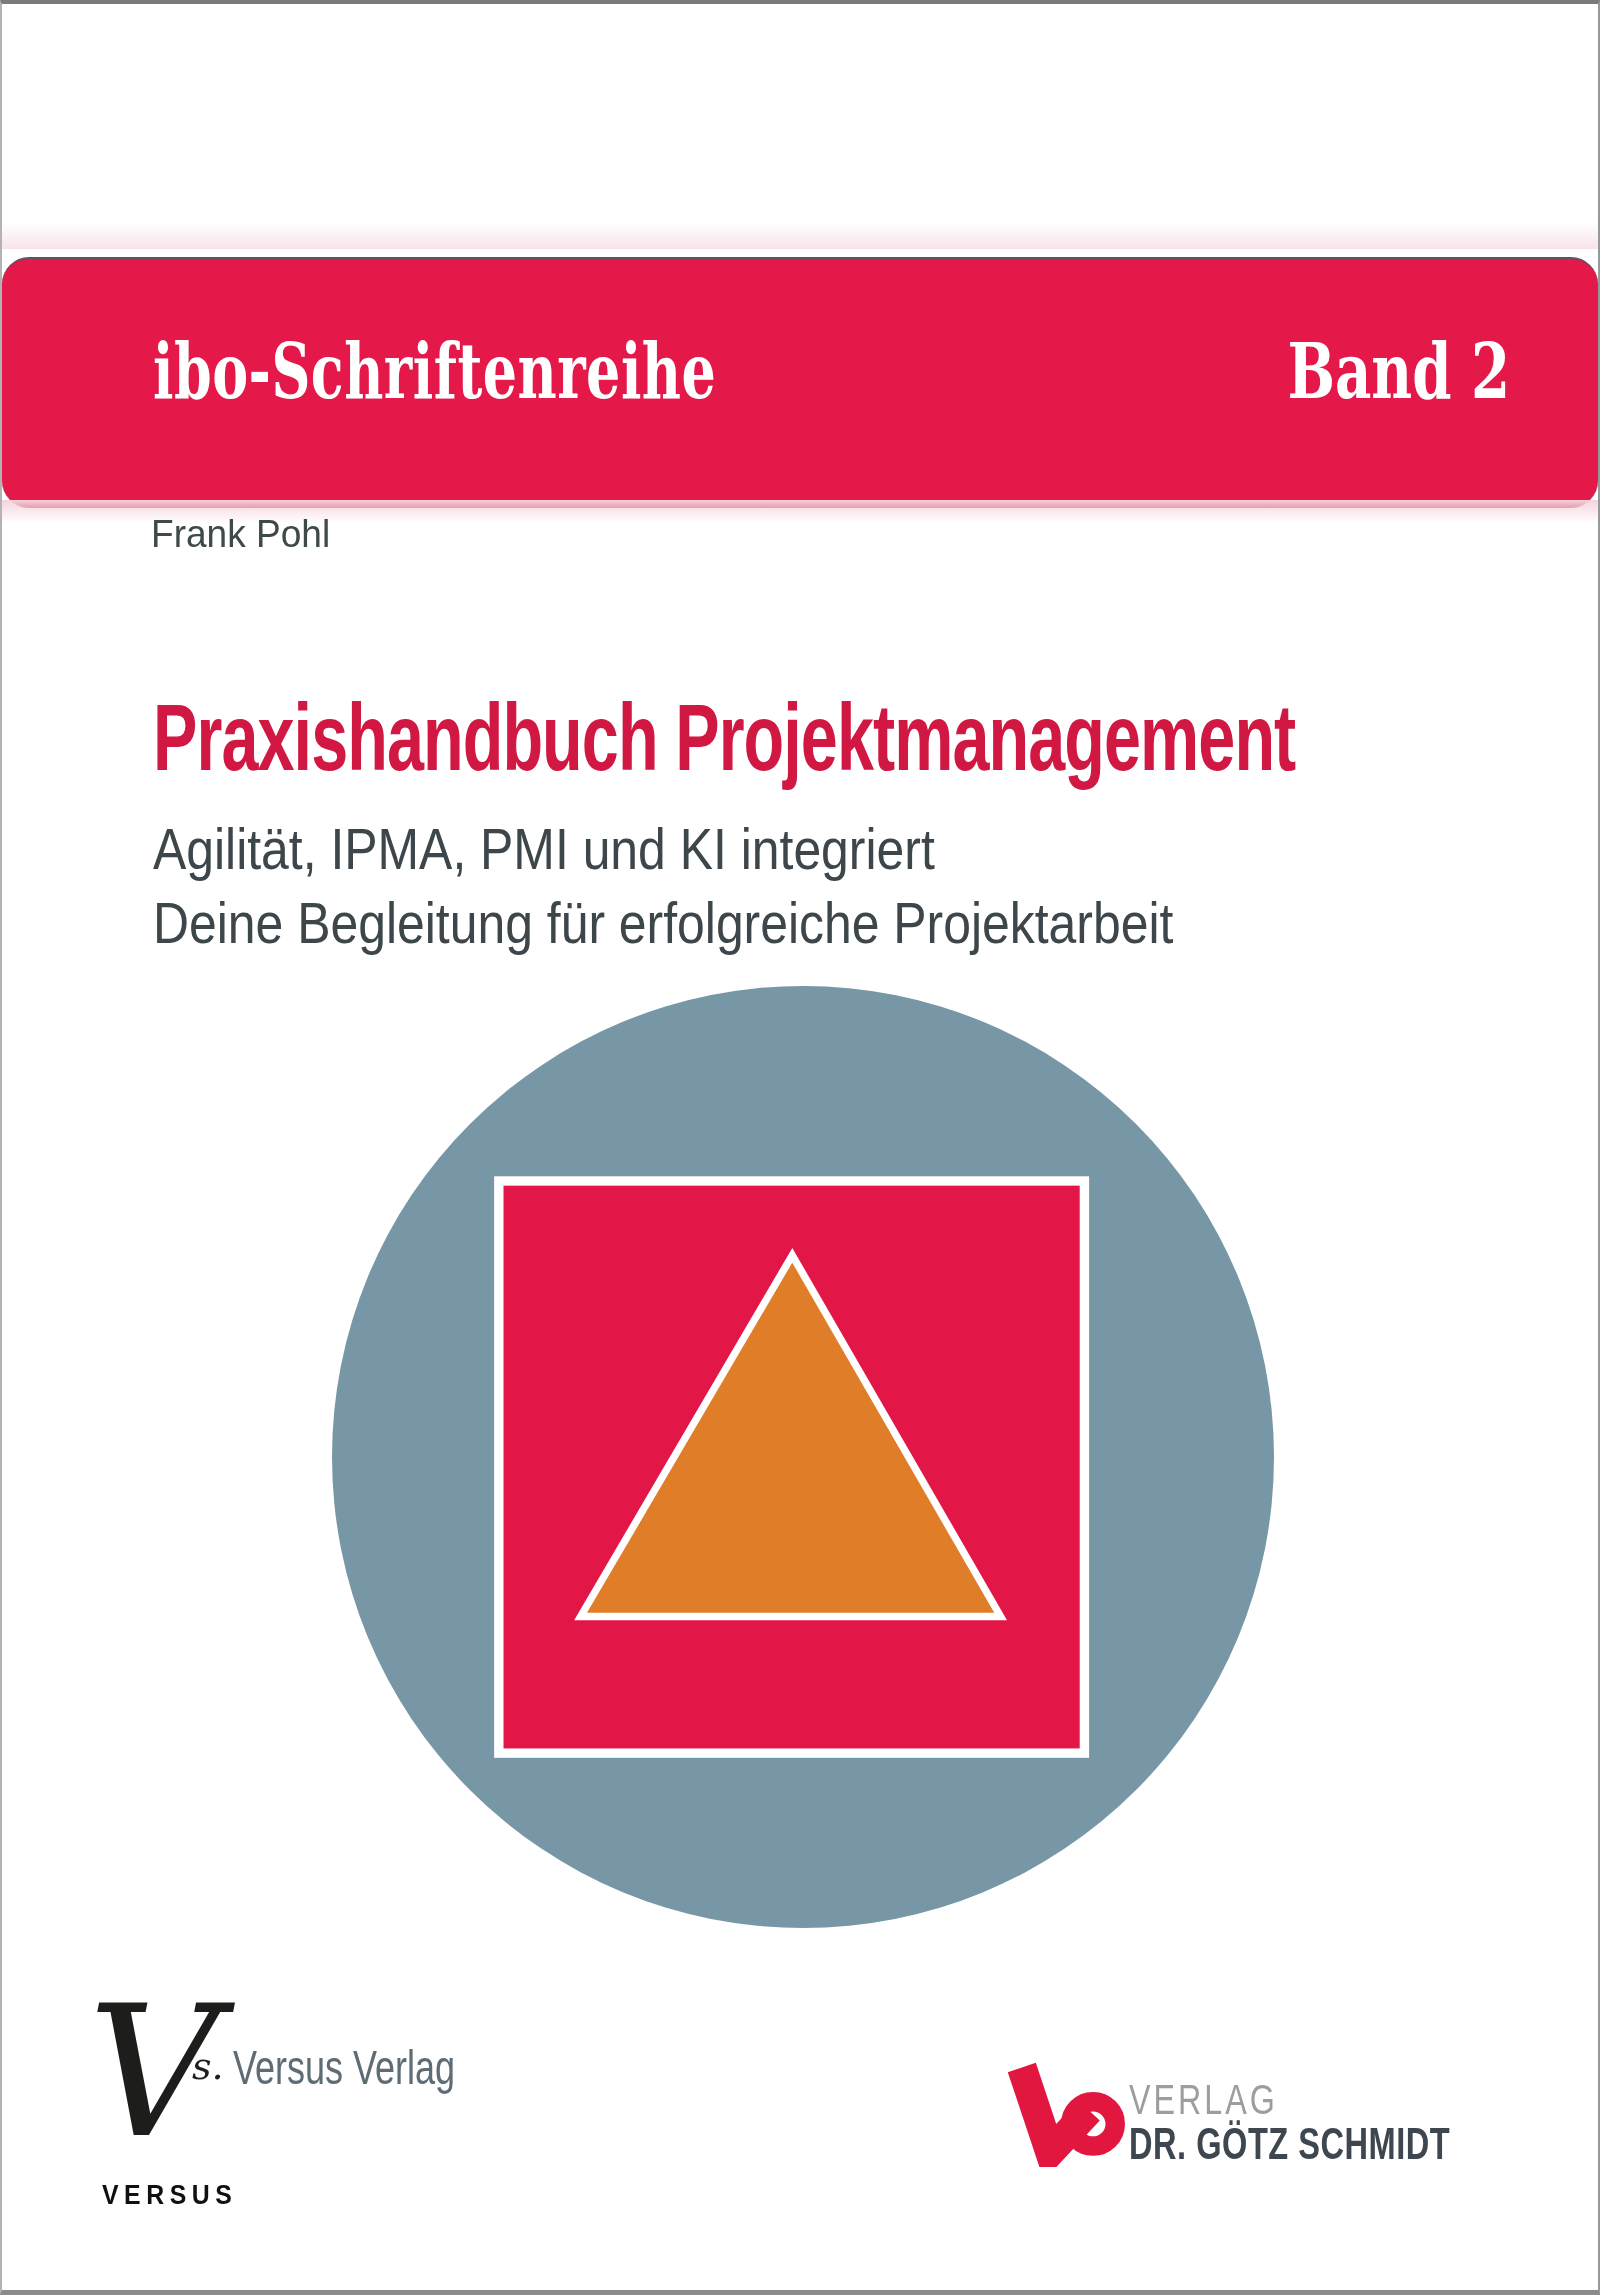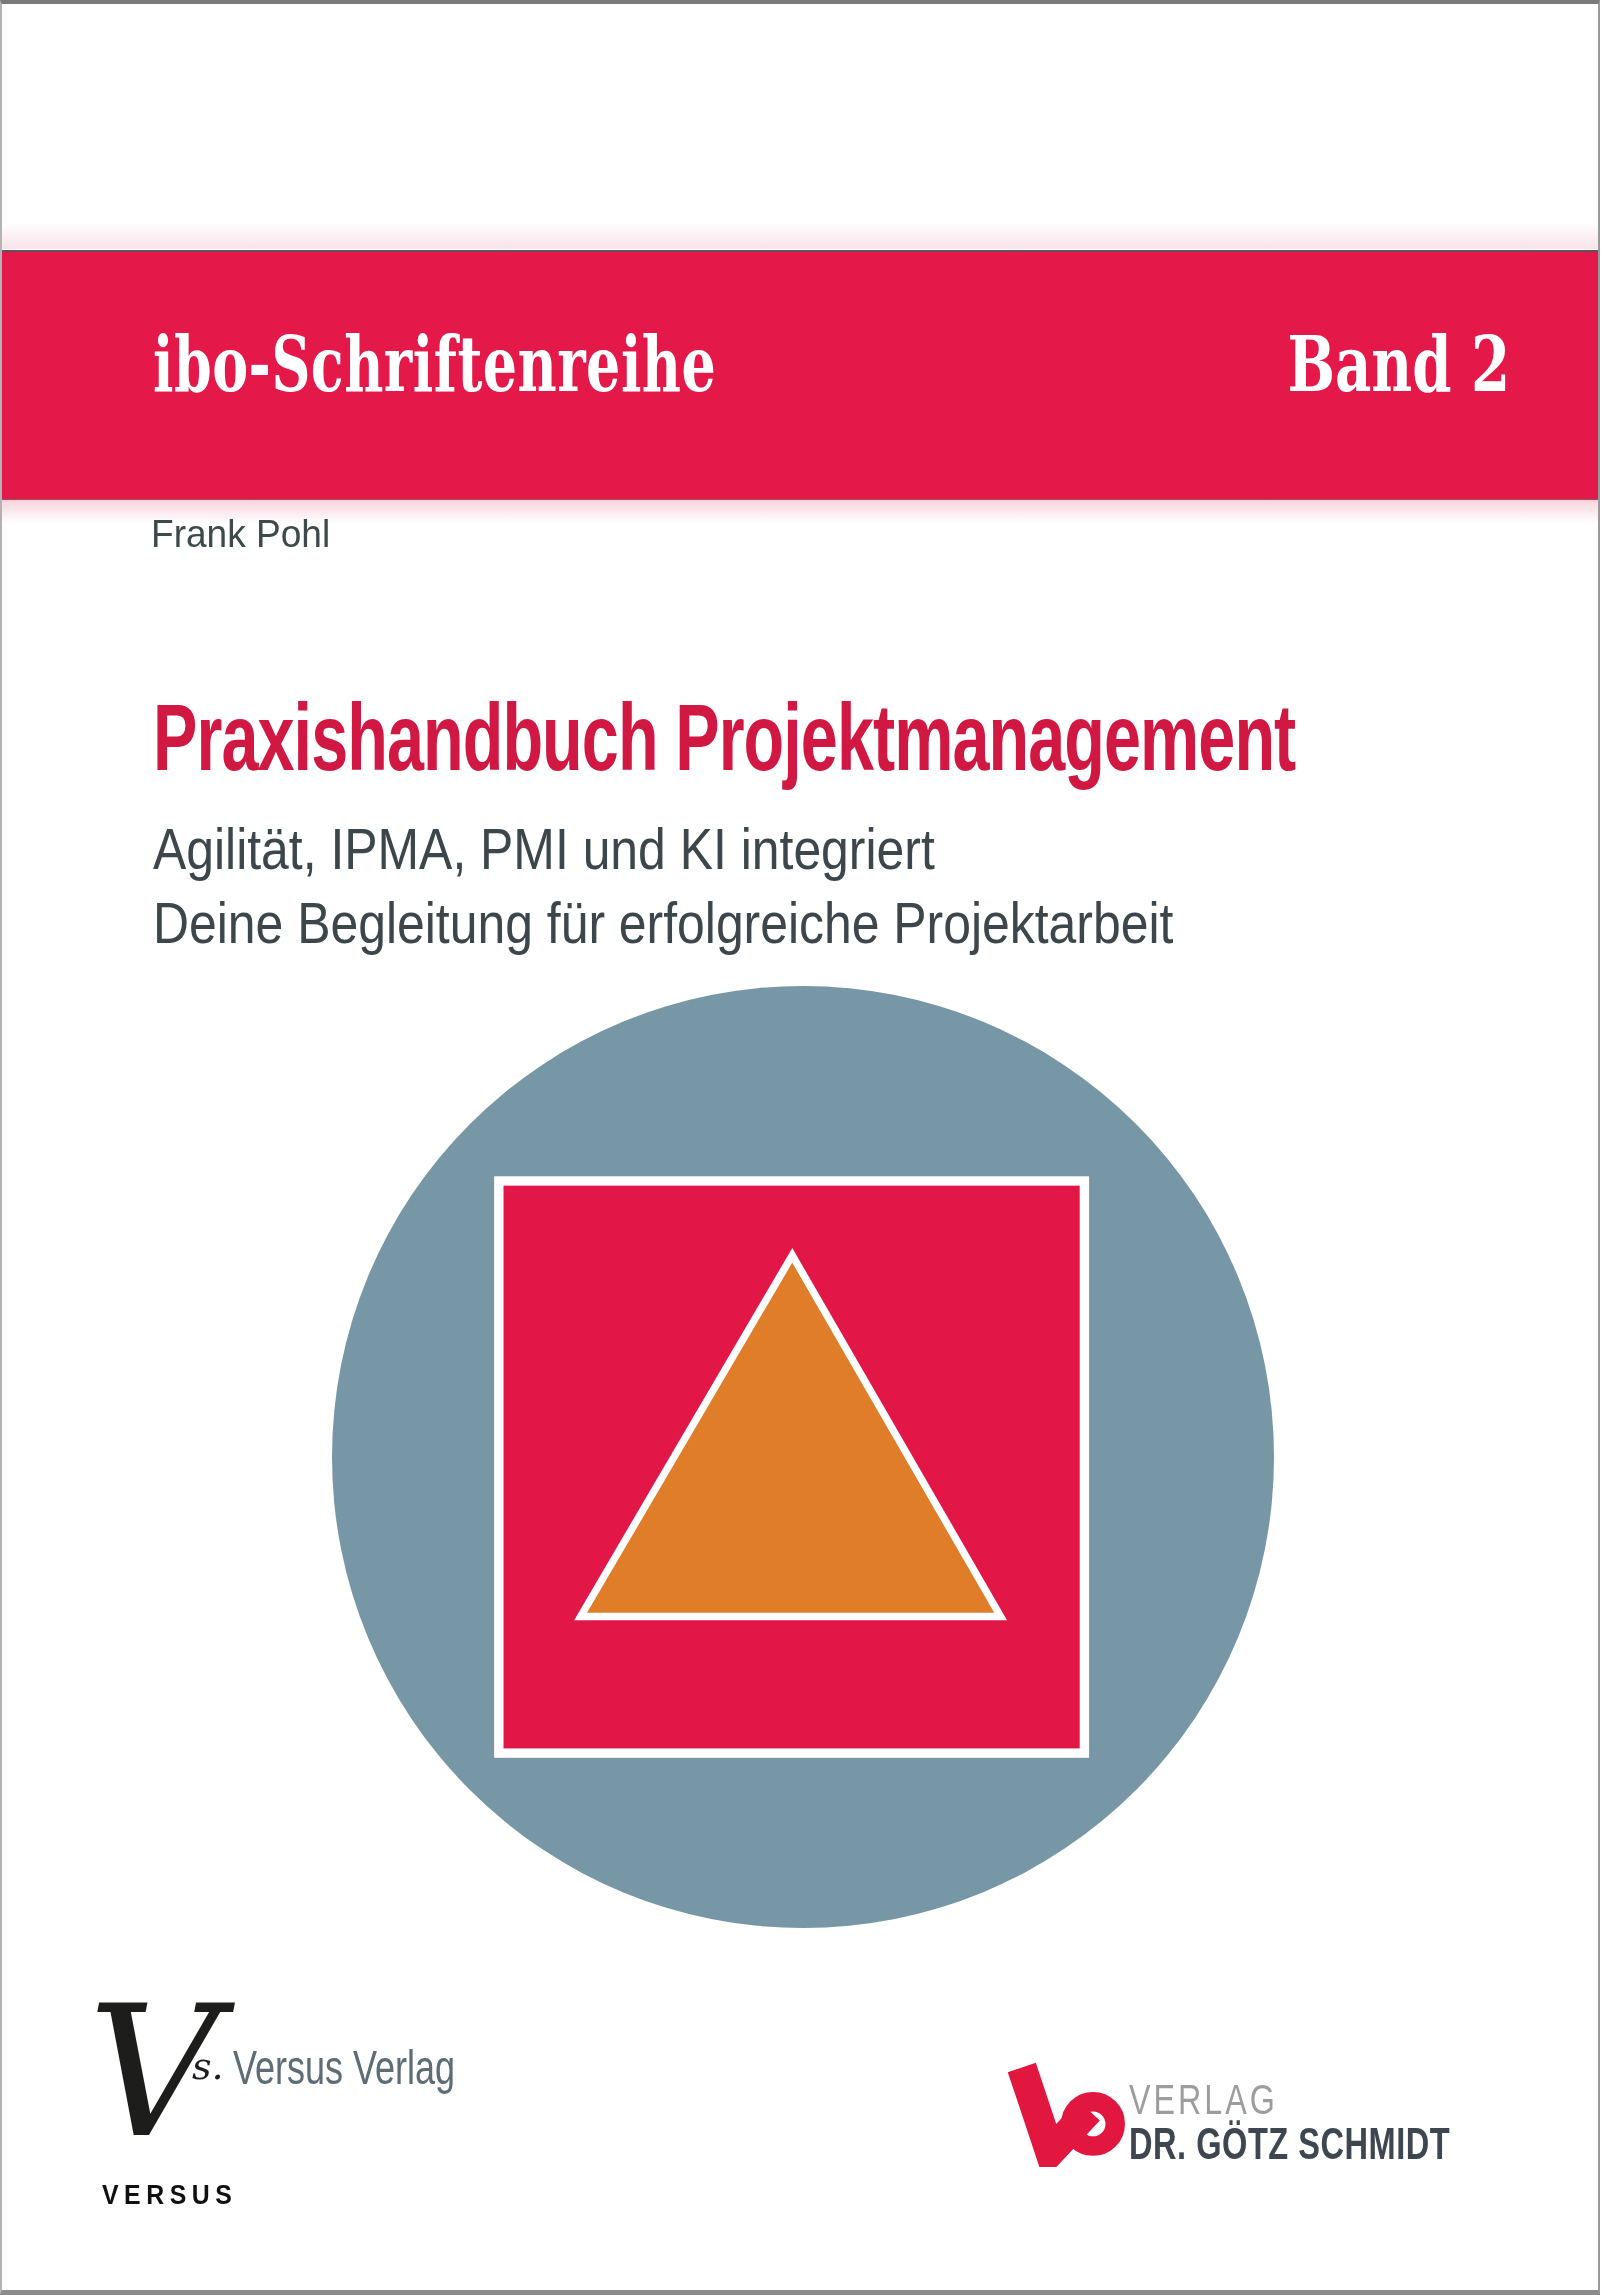--- a/index.html
+++ b/index.html
@@ -13,23 +13,23 @@
     border-top:4px solid #7a7a7a;
     border-left:2px solid #b3b3b3;
     border-right:2.7px solid #96999a;
     border-bottom:5.4px solid #8b8b8b;
   }
   .fade-top{
     position:absolute;left:0;top:218px;width:100%;height:27px;
     background:linear-gradient(to bottom,rgba(255,255,255,0),#f8e3ea);
   }
   .banner{
-    position:absolute;left:0;top:246px;width:100%;height:251px;
+    position:absolute;left:0;top:253px;width:100%;height:251px;
     box-sizing:border-box;background:#e41849;
-    border-top:2.7px solid #63525e;border-bottom:2.7px solid #9e4f63;
+    border-top:2.7px solid #63525e;border-bottom:2.7px solid #9e4f63;border-radius:27px;
   }
   .fade-bottom{
     position:absolute;left:0;top:496px;width:100%;height:23px;
     background:linear-gradient(to bottom,#f6d3dc,rgba(255,255,255,0));
   }
   .series-title{
     position:absolute;left:151px;top:67px;
     font-family:"DejaVu Serif",serif;font-weight:bold;font-size:77px;
     color:#ffffff;white-space:nowrap;
     transform:scaleX(0.70);transform-origin:left top;letter-spacing:0.7px;

